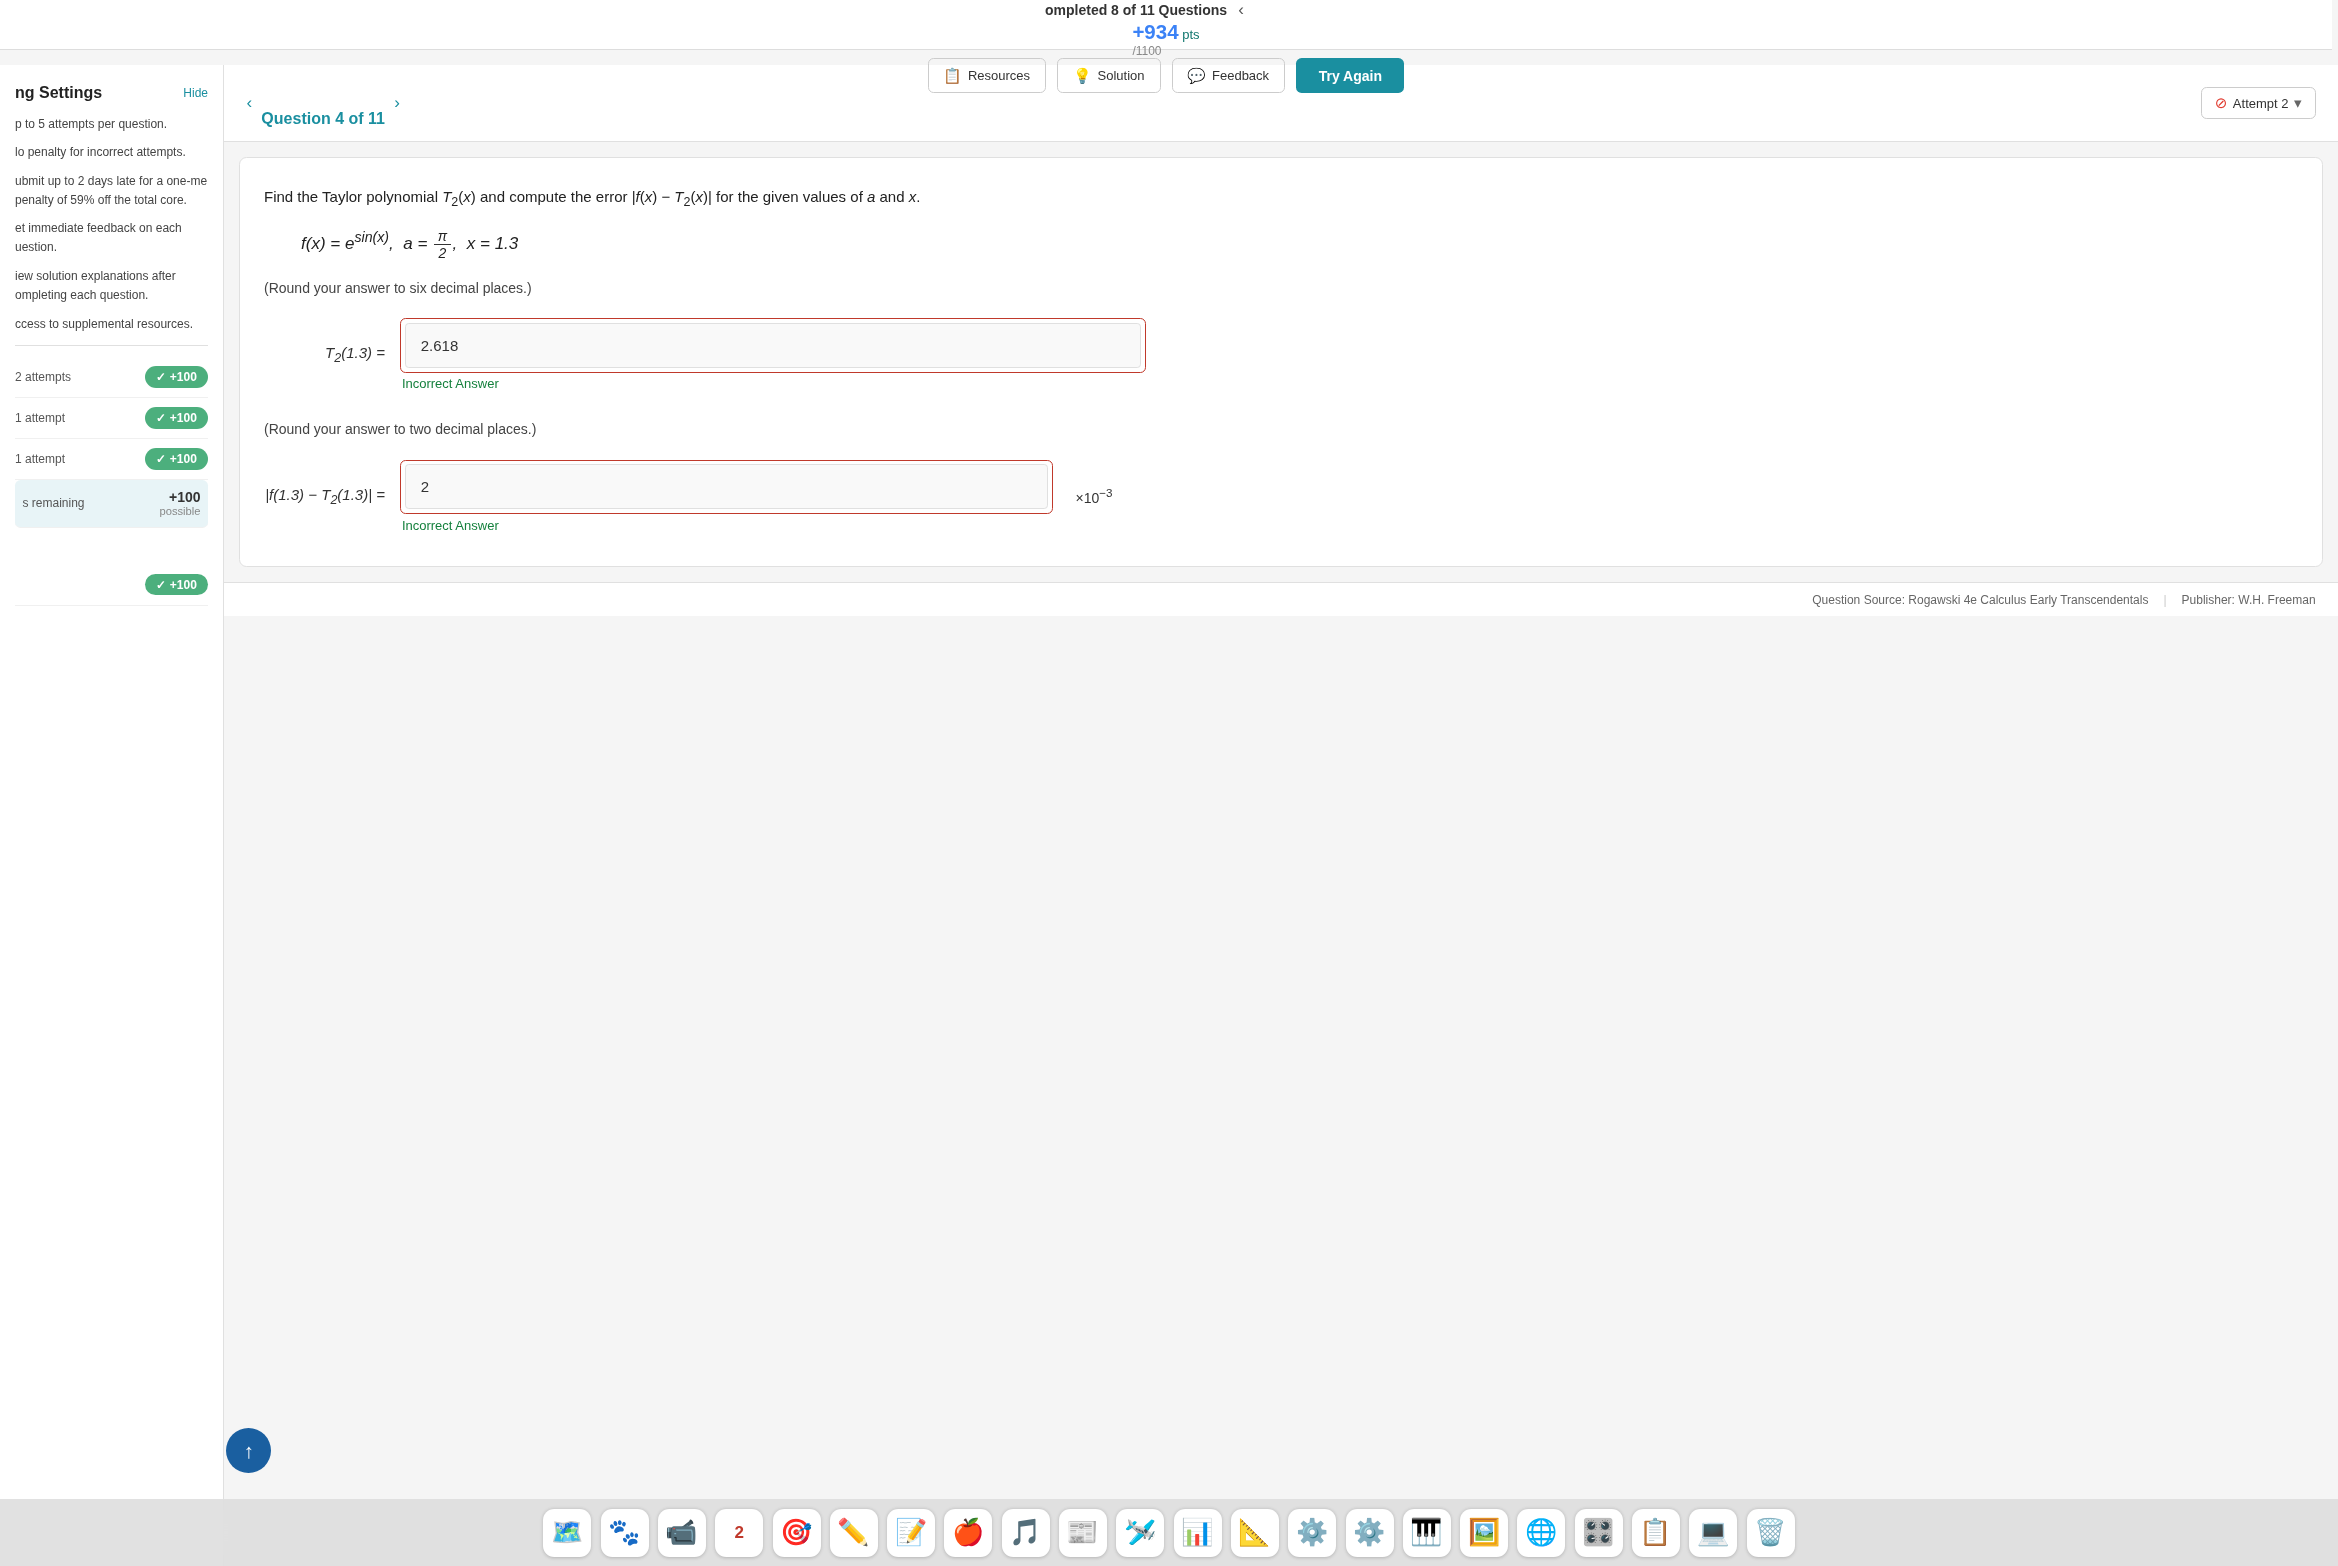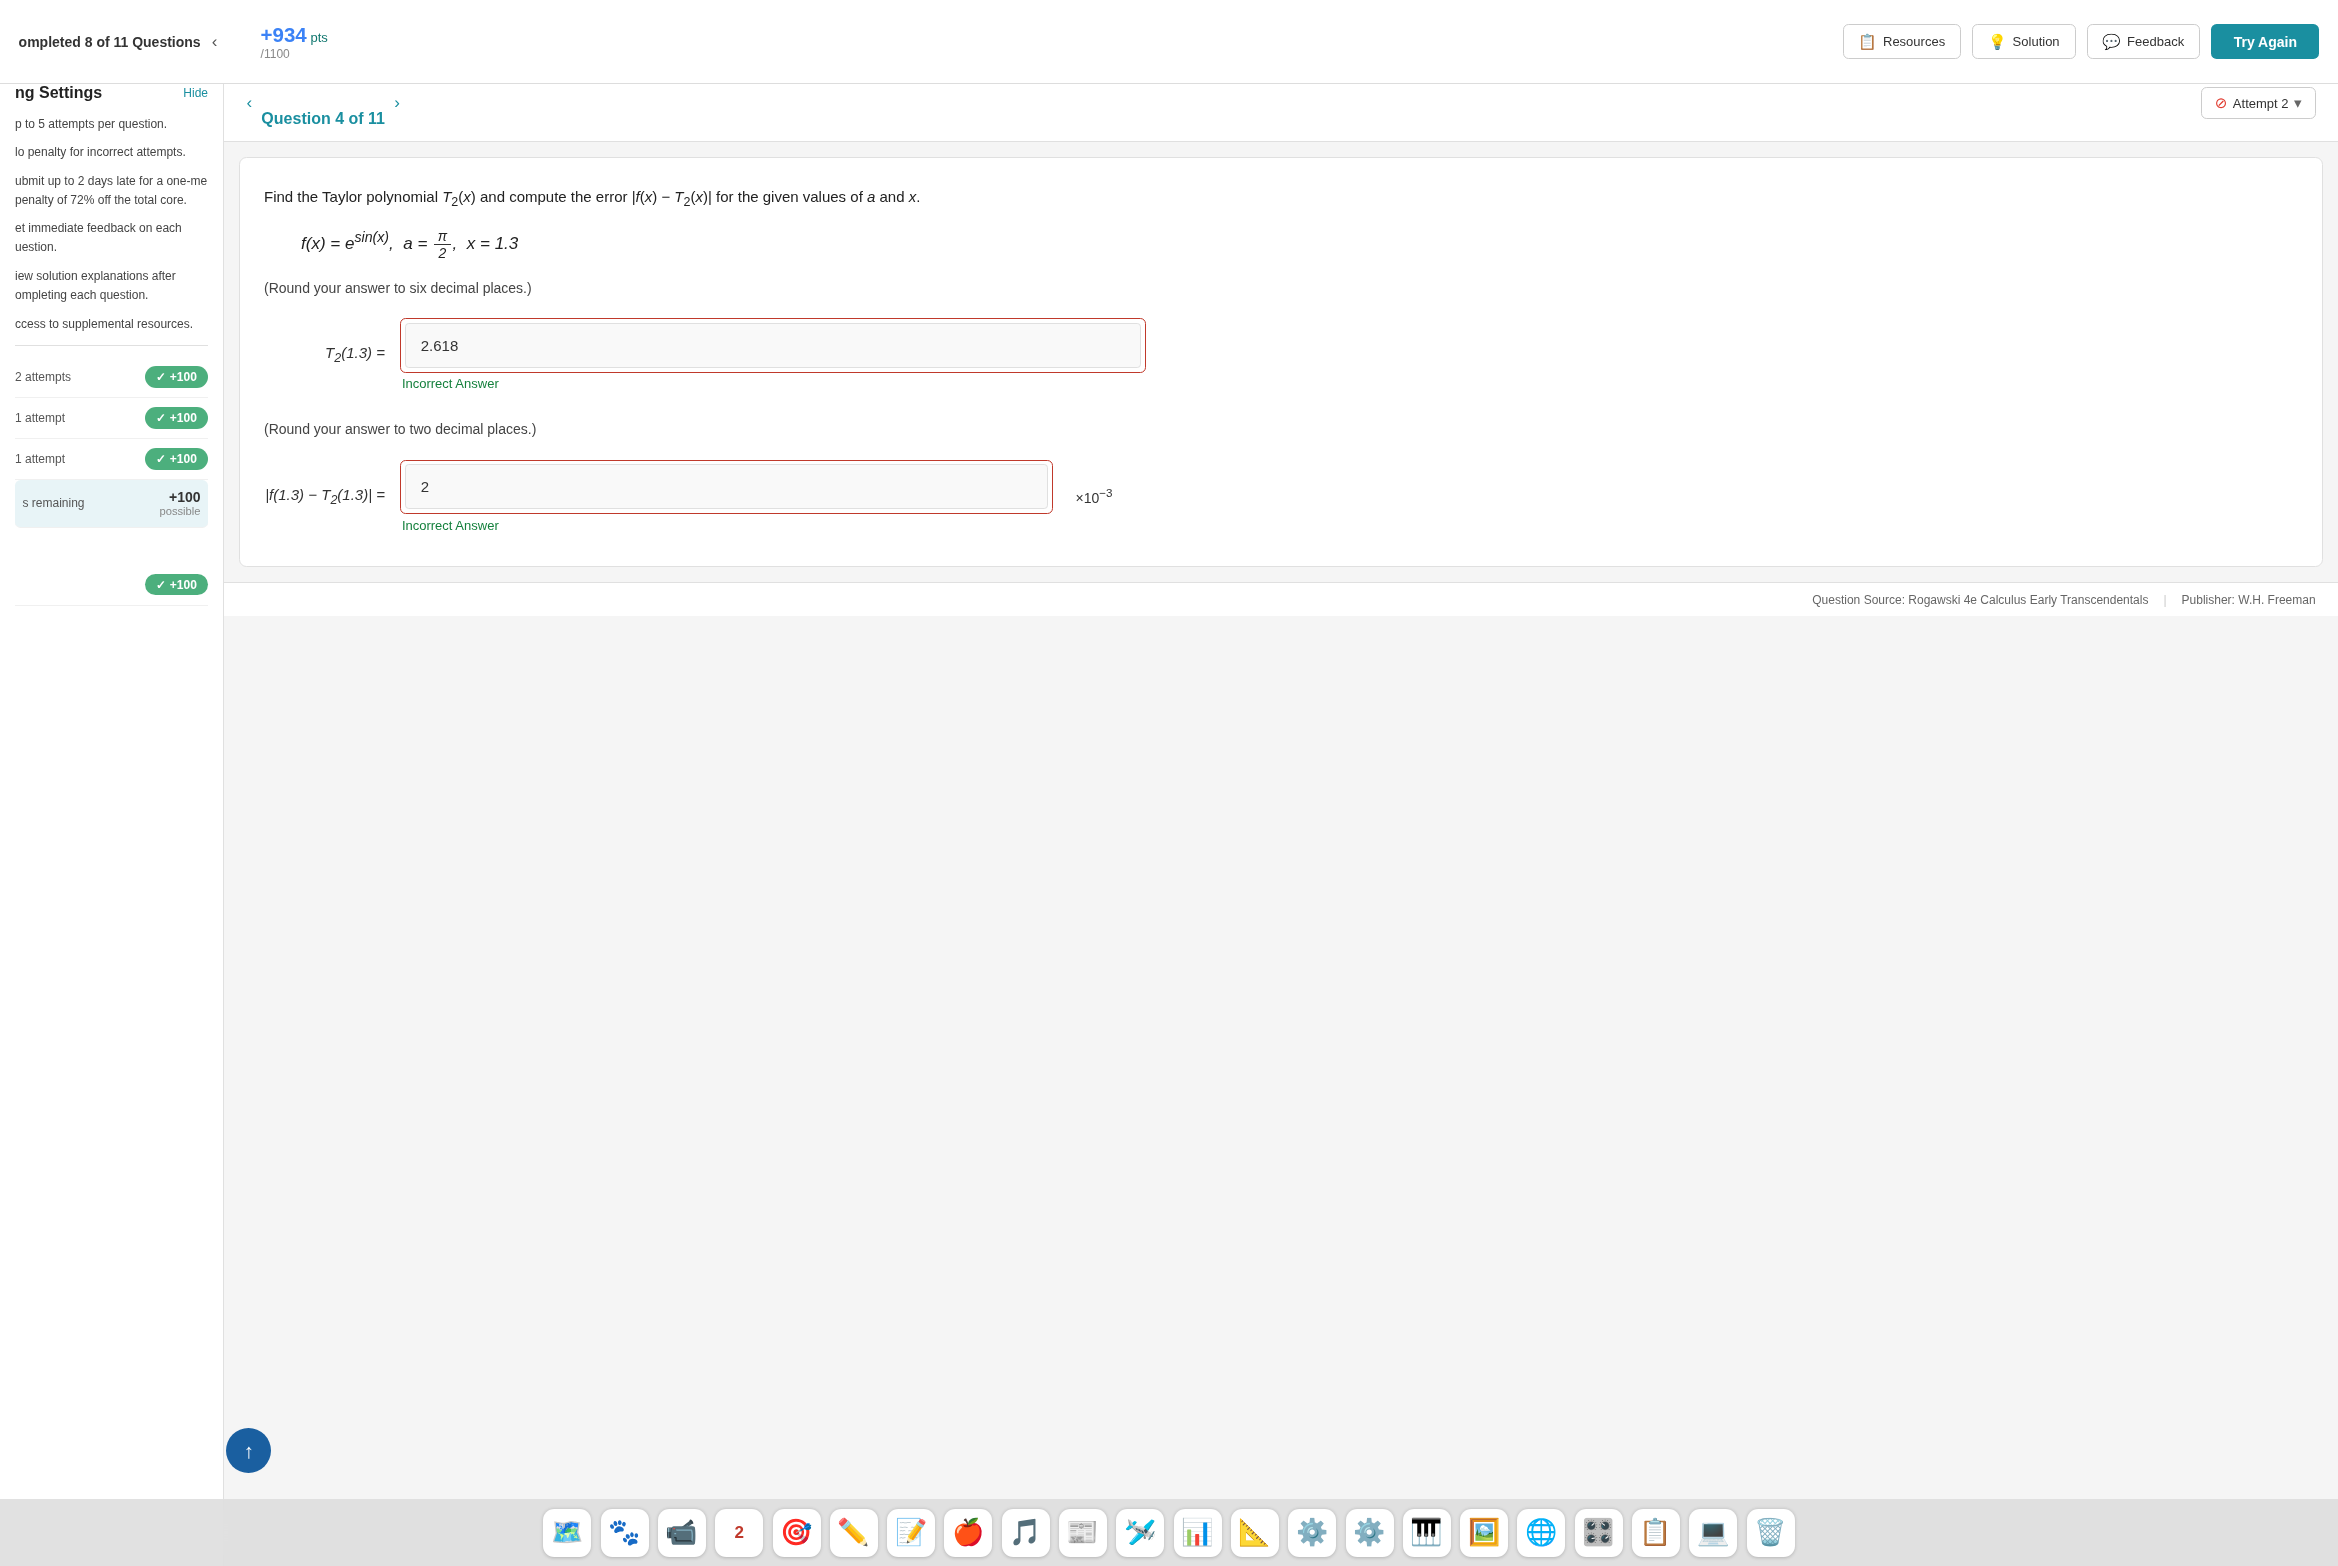--- a/index.html
+++ b/index.html
@@ -1,22 +1,22 @@
 <!DOCTYPE html>
 <html style="font-size:15px"><head>
   <meta charset="utf-8">
   <style>
     * { box-sizing: border-box; margin: 0; padding: 0; }
     body { font-family: -apple-system, BlinkMacSystemFont, 'Segoe UI', sans-serif; background: #f5f5f5; overflow-x: hidden; }
 
     
     .top-bar {
       display: flex; align-items: center; background: #fff;
-      border-bottom: 0.9px solid #ddd; padding: 0 18.6px; height: 84px;
-      position: fixed; top: 0; left: 0; right: 0; z-index: 100;
+      border-bottom: 0.9px solid #ddd; padding: 0 18.6px; height: 50px;
+      position: fixed; top: 0; left: 0; right: 6px; z-index: 100; flex-direction: column;
     }
     .top-bar-left { display: flex; align-items: center; gap: 11.2px; min-width: 242px; }
     .completed-label { font-size: 14px; font-weight: 600; color: #333; }
     .collapse-btn { background: none; border: none; cursor: pointer; font-size: 17px; color: #555; }
     .top-bar-center { flex: 1; display: flex; align-items: center; gap: 7.5px; }
     .top-bar-right { display: flex; align-items: center; gap: 11.2px; }
     .nav-btn {
       display: flex; align-items: center; gap: 5.6px;
       background: none; border: 1.4px solid #ccc; border-radius: 5.6px;
       padding: 7.5px 15px; cursor: pointer; font-size: 13px; color: #333; font-weight: 500;
@@ -173,21 +173,21 @@
 
 <div class="layout">
 
   <aside class="sidebar">
     <div class="sidebar-header">
       <span class="sidebar-title">ng Settings</span>
       <a class="hide-link">Hide</a>
     </div>
     <p class="sidebar-rule"><span>p to 5 attempts per question.</span></p>
     <p class="sidebar-rule"><span>lo penalty for incorrect attempts.</span></p>
-    <p class="sidebar-rule"><span>ubmit up to 2 days late for a one-me penalty of 72% off the total core.</span></p>
+    <p class="sidebar-rule"><span>ubmit up to 2 days late for a one-me penalty of 59% off the total core.</span></p>
     <p class="sidebar-rule"><span>et immediate feedback on each uestion.</span></p>
     <p class="sidebar-rule"><span>iew solution explanations after ompleting each question.</span></p>
     <p class="sidebar-rule"><span>ccess to supplemental resources.</span></p>
 
     <div class="sidebar-divider"></div>
 
     <div class="sidebar-score-row">
       <span class="score-label">2 attempts</span>
       <span class="score-badge">
         <span>✓</span>

